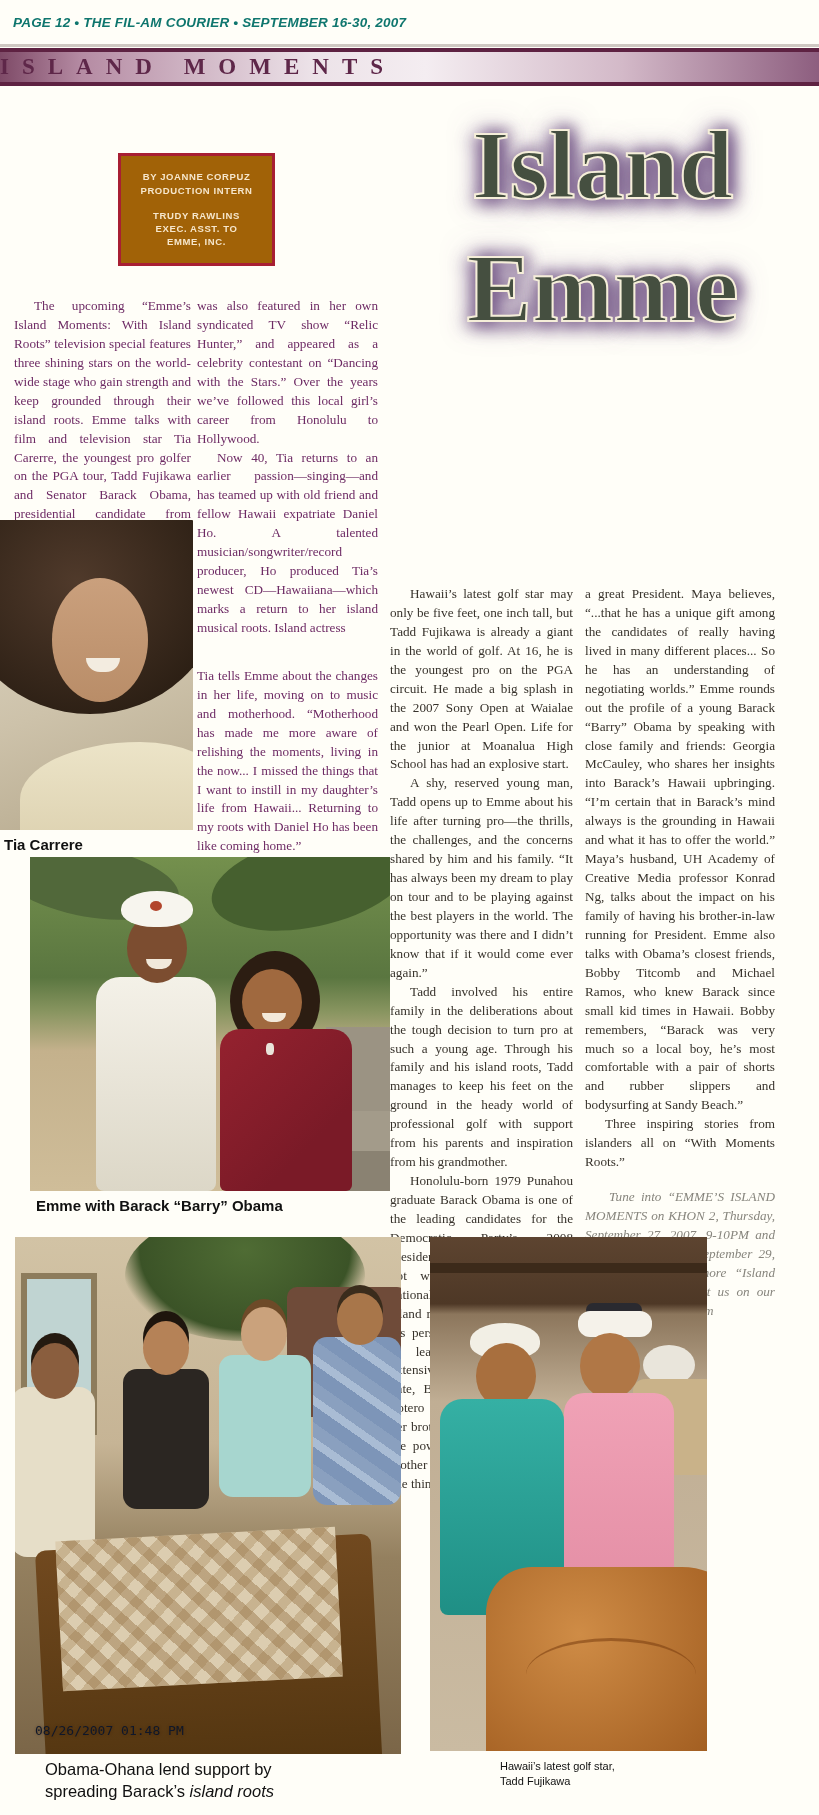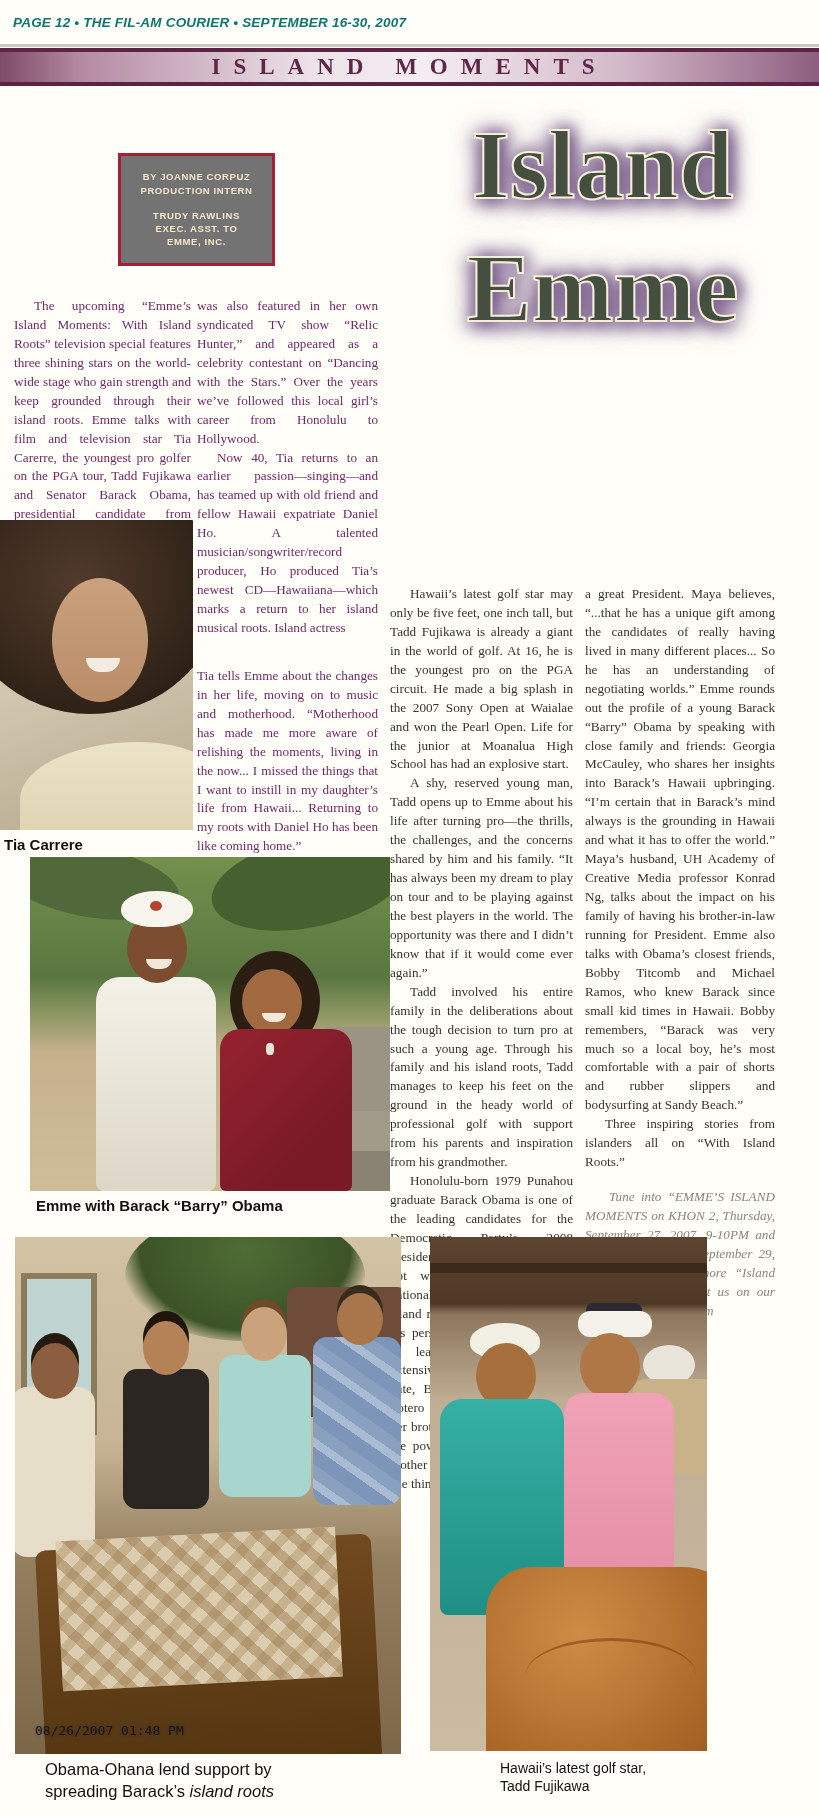--- a/index.html
+++ b/index.html
@@ -8,26 +8,26 @@
 
   
   .masthead{position:absolute;left:13px;top:15px;font-family:"Liberation Sans",sans-serif;
             font-weight:bold;font-style:italic;font-size:13.5px;color:#0f766e;letter-spacing:.2px;}
 
   
   .banner{position:absolute;left:0;top:44px;width:100%;}
   .banner-gray{height:3px;background:#cfc8c2;}
   .banner-band{margin-top:1px;border-top:4px solid #5e2242;border-bottom:4px solid #5e2242;
                background:linear-gradient(90deg,#7e4a67 0%,#b58ba3 10%,#ece2e8 38%,#f4edf1 52%,#d3b9c8 76%,#8d5e7f 100%);
-               height:30px;display:flex;align-items:center;justify-content:center;}
+               height:30px;display:flex;align-items:center;}
   .banner-text{font-size:23px;font-weight:bold;color:#5e2749;letter-spacing:13px;}
 
   
   .credit-box{position:absolute;left:118px;top:153px;width:157px;height:113px;box-sizing:border-box;
-              background:#737373;border:3px solid #a81f33;display:flex;flex-direction:column;
+              background:#a16207;border:3px solid #a81f33;display:flex;flex-direction:column;
               justify-content:center;text-align:center;font-family:"Liberation Sans",sans-serif;
               font-weight:bold;font-size:9.5px;letter-spacing:.6px;color:#f6e6cb;line-height:1.4;}
   .credit-gap{height:12px;}
 
   
   .headline{position:absolute;left:386px;top:104px;width:433px;text-align:center;
             font-weight:bold;color:#454f40;line-height:1.26;font-size:98px;
             -webkit-text-stroke:2px #f5eed9;
             text-shadow:5px 5px 16px rgba(122,95,140,.95),-5px 5px 16px rgba(122,95,140,.85),
                         5px -5px 14px rgba(122,95,140,.7),0 0 30px rgba(130,100,150,.8);}
@@ -42,21 +42,21 @@
   .col3{left:390px;top:585px;width:183px;color:#37322b;}
   .col4{left:585px;top:585px;width:190px;color:#37322b;}
   .tune{margin-top:16px;font-style:italic;color:#87857d;}
   .tune p{text-indent:24px;margin:0;}
 
   
   .cap{position:absolute;font-family:"Liberation Sans",sans-serif;color:#111;}
   .cap-tia{left:4px;top:836px;font-size:15px;font-weight:bold;}
   .cap-emme{left:36px;top:1197px;font-size:15px;font-weight:bold;}
   .cap-bl{left:45px;top:1759px;font-size:16.5px;line-height:1.32;}
-  .cap-br{left:500px;top:1759px;font-size:14px;line-height:1.32;}
+  .cap-br{left:500px;top:1759px;font-size:11px;line-height:1.32;}
 
   
   .photo{position:absolute;overflow:hidden;}
   .photo div{position:absolute;}
   .photo1{left:0;top:520px;width:193px;height:310px;
           background:linear-gradient(160deg,#e2dac8 0%,#cdc2aa 55%,#b5a88c 100%);}
   .p1-hair{left:-40px;top:-46px;width:260px;height:240px;border-radius:50%;
            background:radial-gradient(ellipse at 45% 45%,#503a2b,#2d2015 72%);}
   .p1-face{left:52px;top:58px;width:96px;height:124px;border-radius:50%;
            background:linear-gradient(#caa07d,#b98d68);}
@@ -172,21 +172,21 @@
 
   <div class="col col3">
     <p>Hawaii’s latest golf star may only be five feet, one inch tall, but Tadd Fujikawa is already a giant in the world of golf.  At 16, he is the youngest pro on the PGA circuit.  He made a big splash in the 2007 Sony Open at Waialae and won the Pearl Open. Life for the junior at Moanalua High School has had an explosive start.</p>
     <p>A shy, reserved young man, Tadd opens up to Emme about his life after turning pro—the thrills, the challenges, and the concerns shared by him and his family. “It has always been my dream to play on tour and to be playing against the best players in the world. The opportunity was there and I didn’t know that if it would come ever again.”</p>
     <p>Tadd involved his entire family in the deliberations about the tough decision to turn pro at such a young age. Through his family and his island roots, Tadd manages to keep his feet on the ground in the heady world of professional golf with support from his parents and inspiration from his grandmother.</p>
     <p>Honolulu-born 1979 Punahou graduate Barack Obama is one of the leading candidates for the Democratic Party’s 2008 presidential nomination. Although not widely discussed in his national campaign, Obama’s island roots have helped to shape his personality and his approach to leadership.  In her most extensive television interview to date, Barack’s half sister Maya Sotero Ng talks to Emme about her brother’s life as a “local boy,”  the powerful influence their late mother had on Barack, and why she thinks her brother would make</p>
   </div>
 
   <div class="col col4">
     <p class="noindent">a great President.  Maya believes, “...that he has a unique gift among the candidates of really having lived in many different places... So he has an understanding of negotiating worlds.” Emme rounds out the profile of a young Barack “Barry” Obama by speaking with close family and friends: Georgia McCauley, who shares her insights into Barack’s Hawaii upbringing. “I’m certain that in Barack’s mind always is the grounding in Hawaii and what it has to offer the world.” Maya’s husband, UH Academy of Creative Media professor Konrad Ng, talks about the impact on his family of having his brother-in-law running for President. Emme also talks with Obama’s closest friends, Bobby Titcomb and Michael Ramos, who knew Barack since small kid times in Hawaii. Bobby remembers, “Barack was very much so a local boy, he’s most comfortable with a pair of shorts and rubber slippers and bodysurfing at Sandy Beach.”</p>
-    <p>Three inspiring stories from islanders all on “With Island Roots.”</p>
+    <p>Three inspiring stories from islanders all on “With Moments Roots.”</p>
     <div class="tune">
       <p>Tune into “EMME’S ISLAND MOMENTS on KHON 2, Thursday, September 27, 2007, 9-10PM and again on Saturday, September 29, 2007, 3-4PM. For more “Island Moments” please visit us on our website at emmeinc.com</p>
     </div>
   </div>
 
   <div class="photo photo1">
     <div class="p1-hair"></div>
     <div class="p1-face"></div>
     <div class="p1-smile"></div>
     <div class="p1-blouse"></div>

